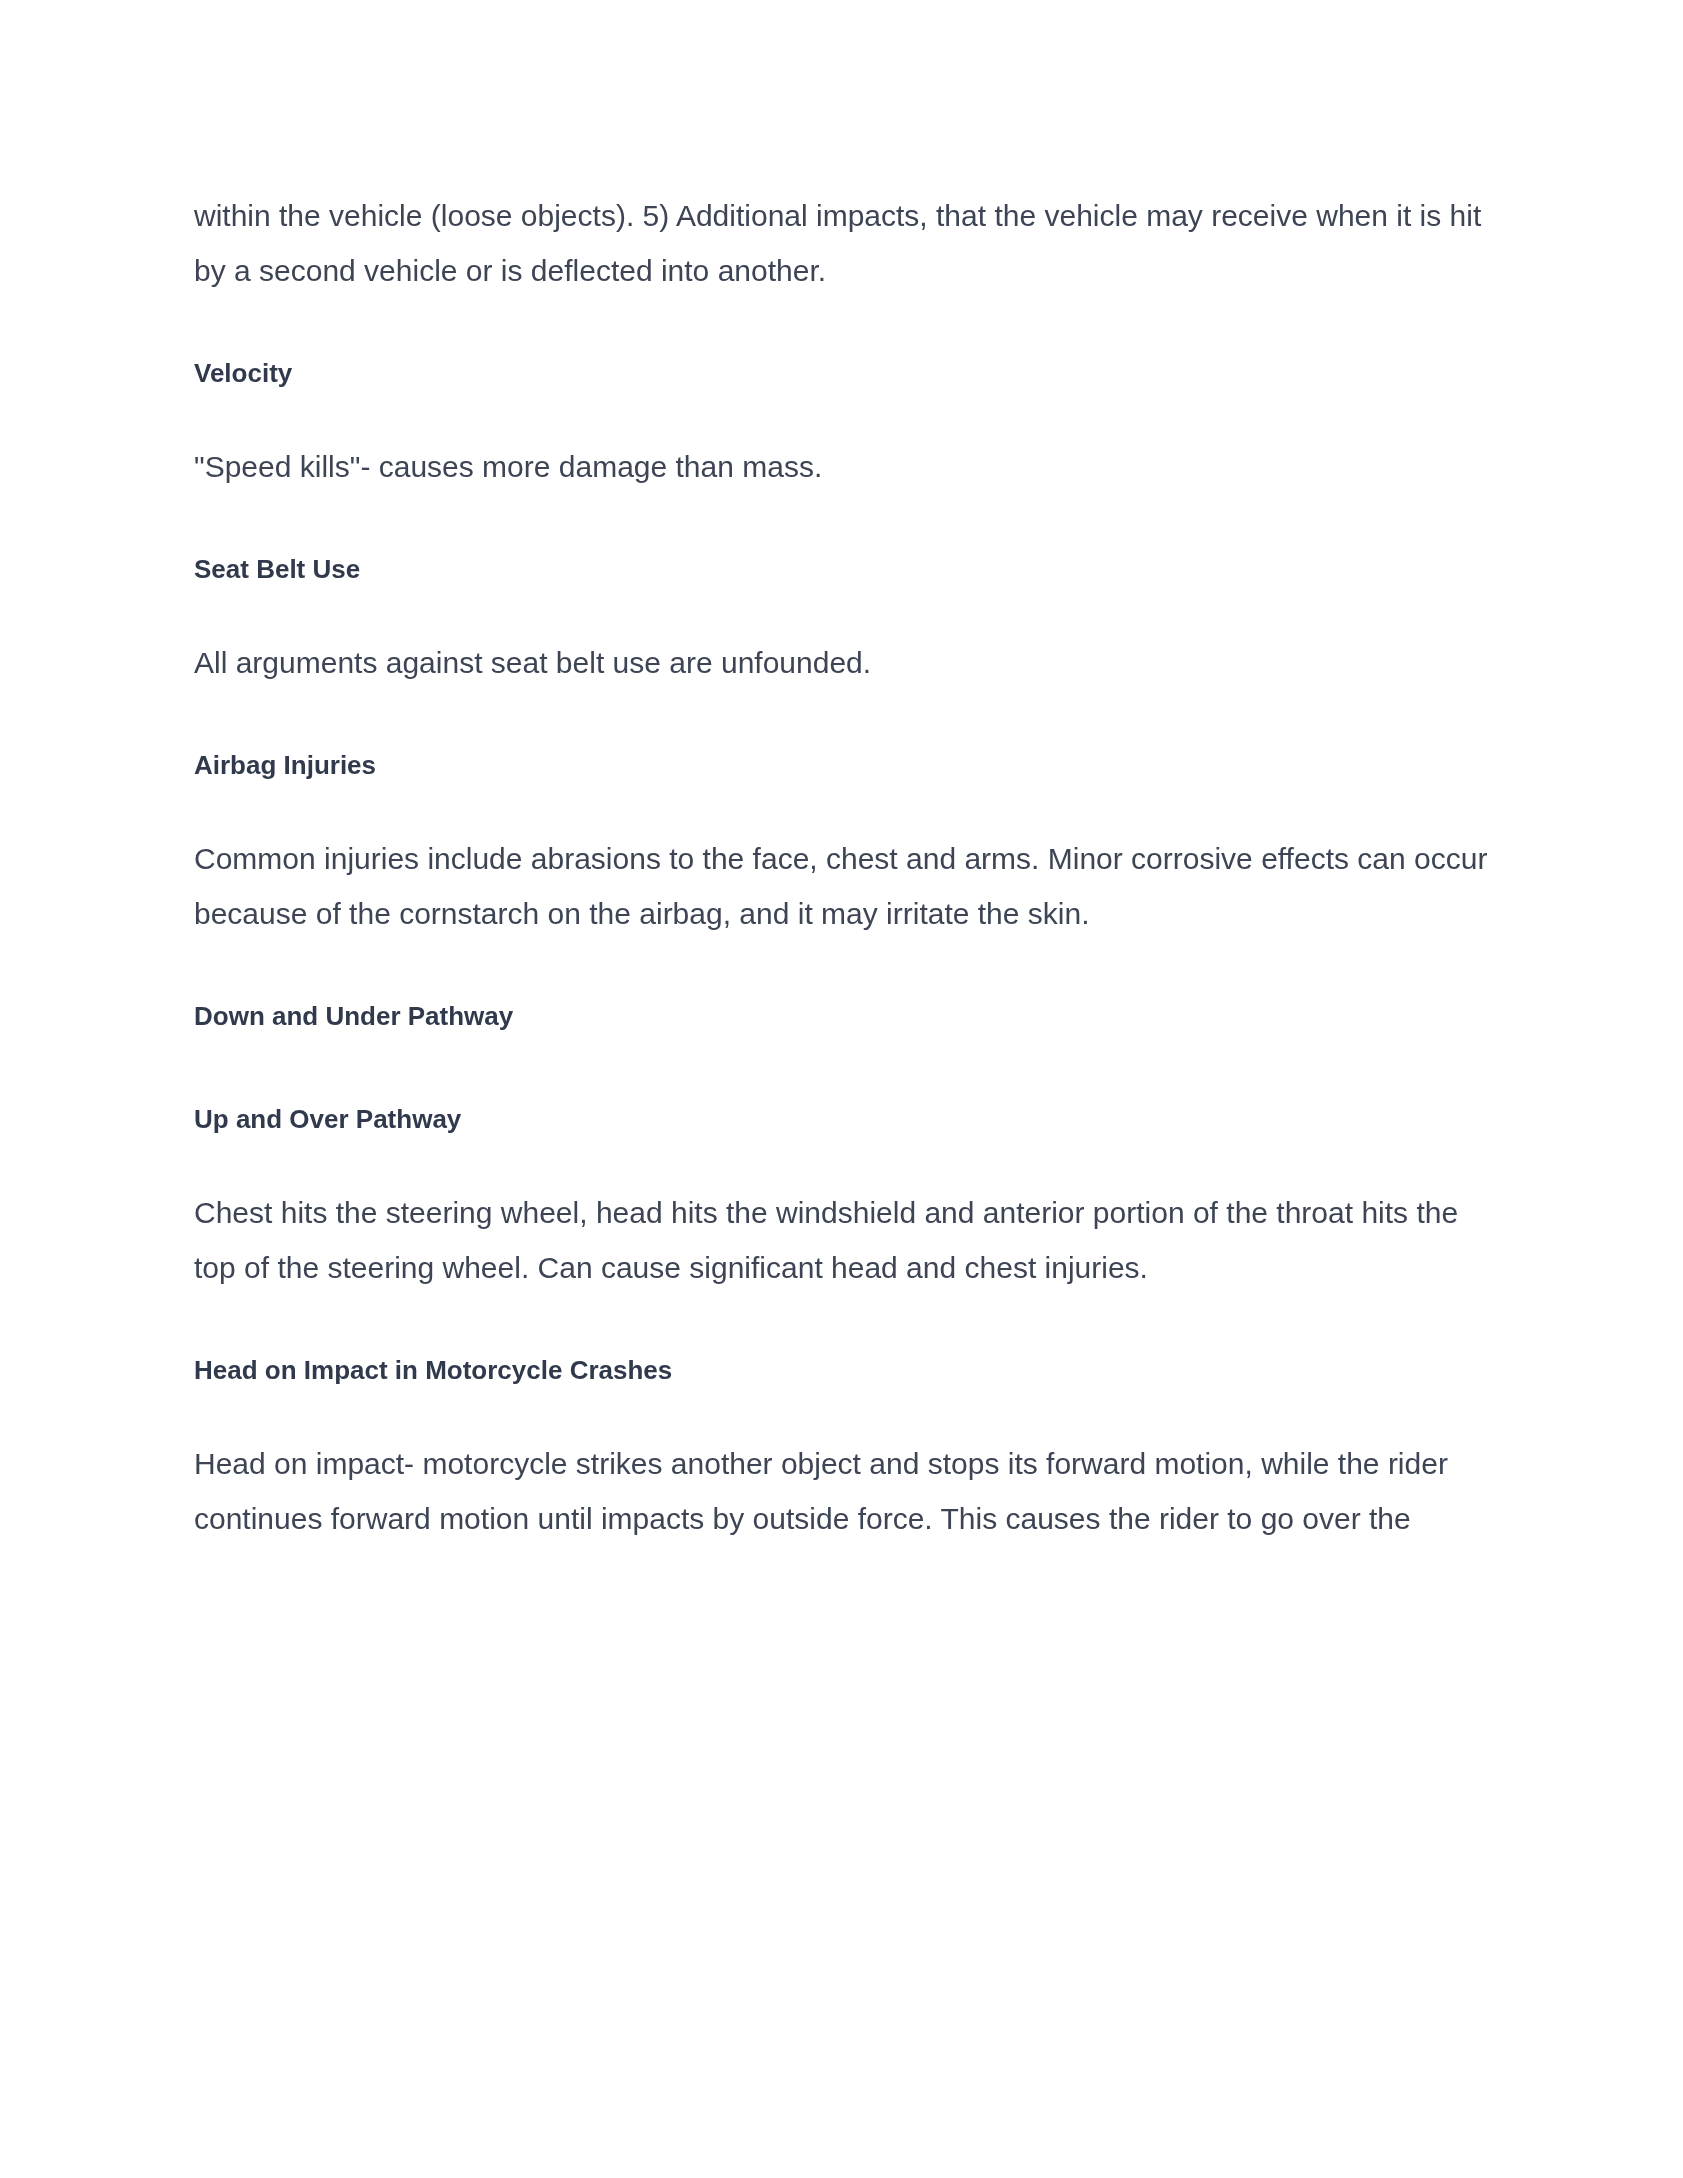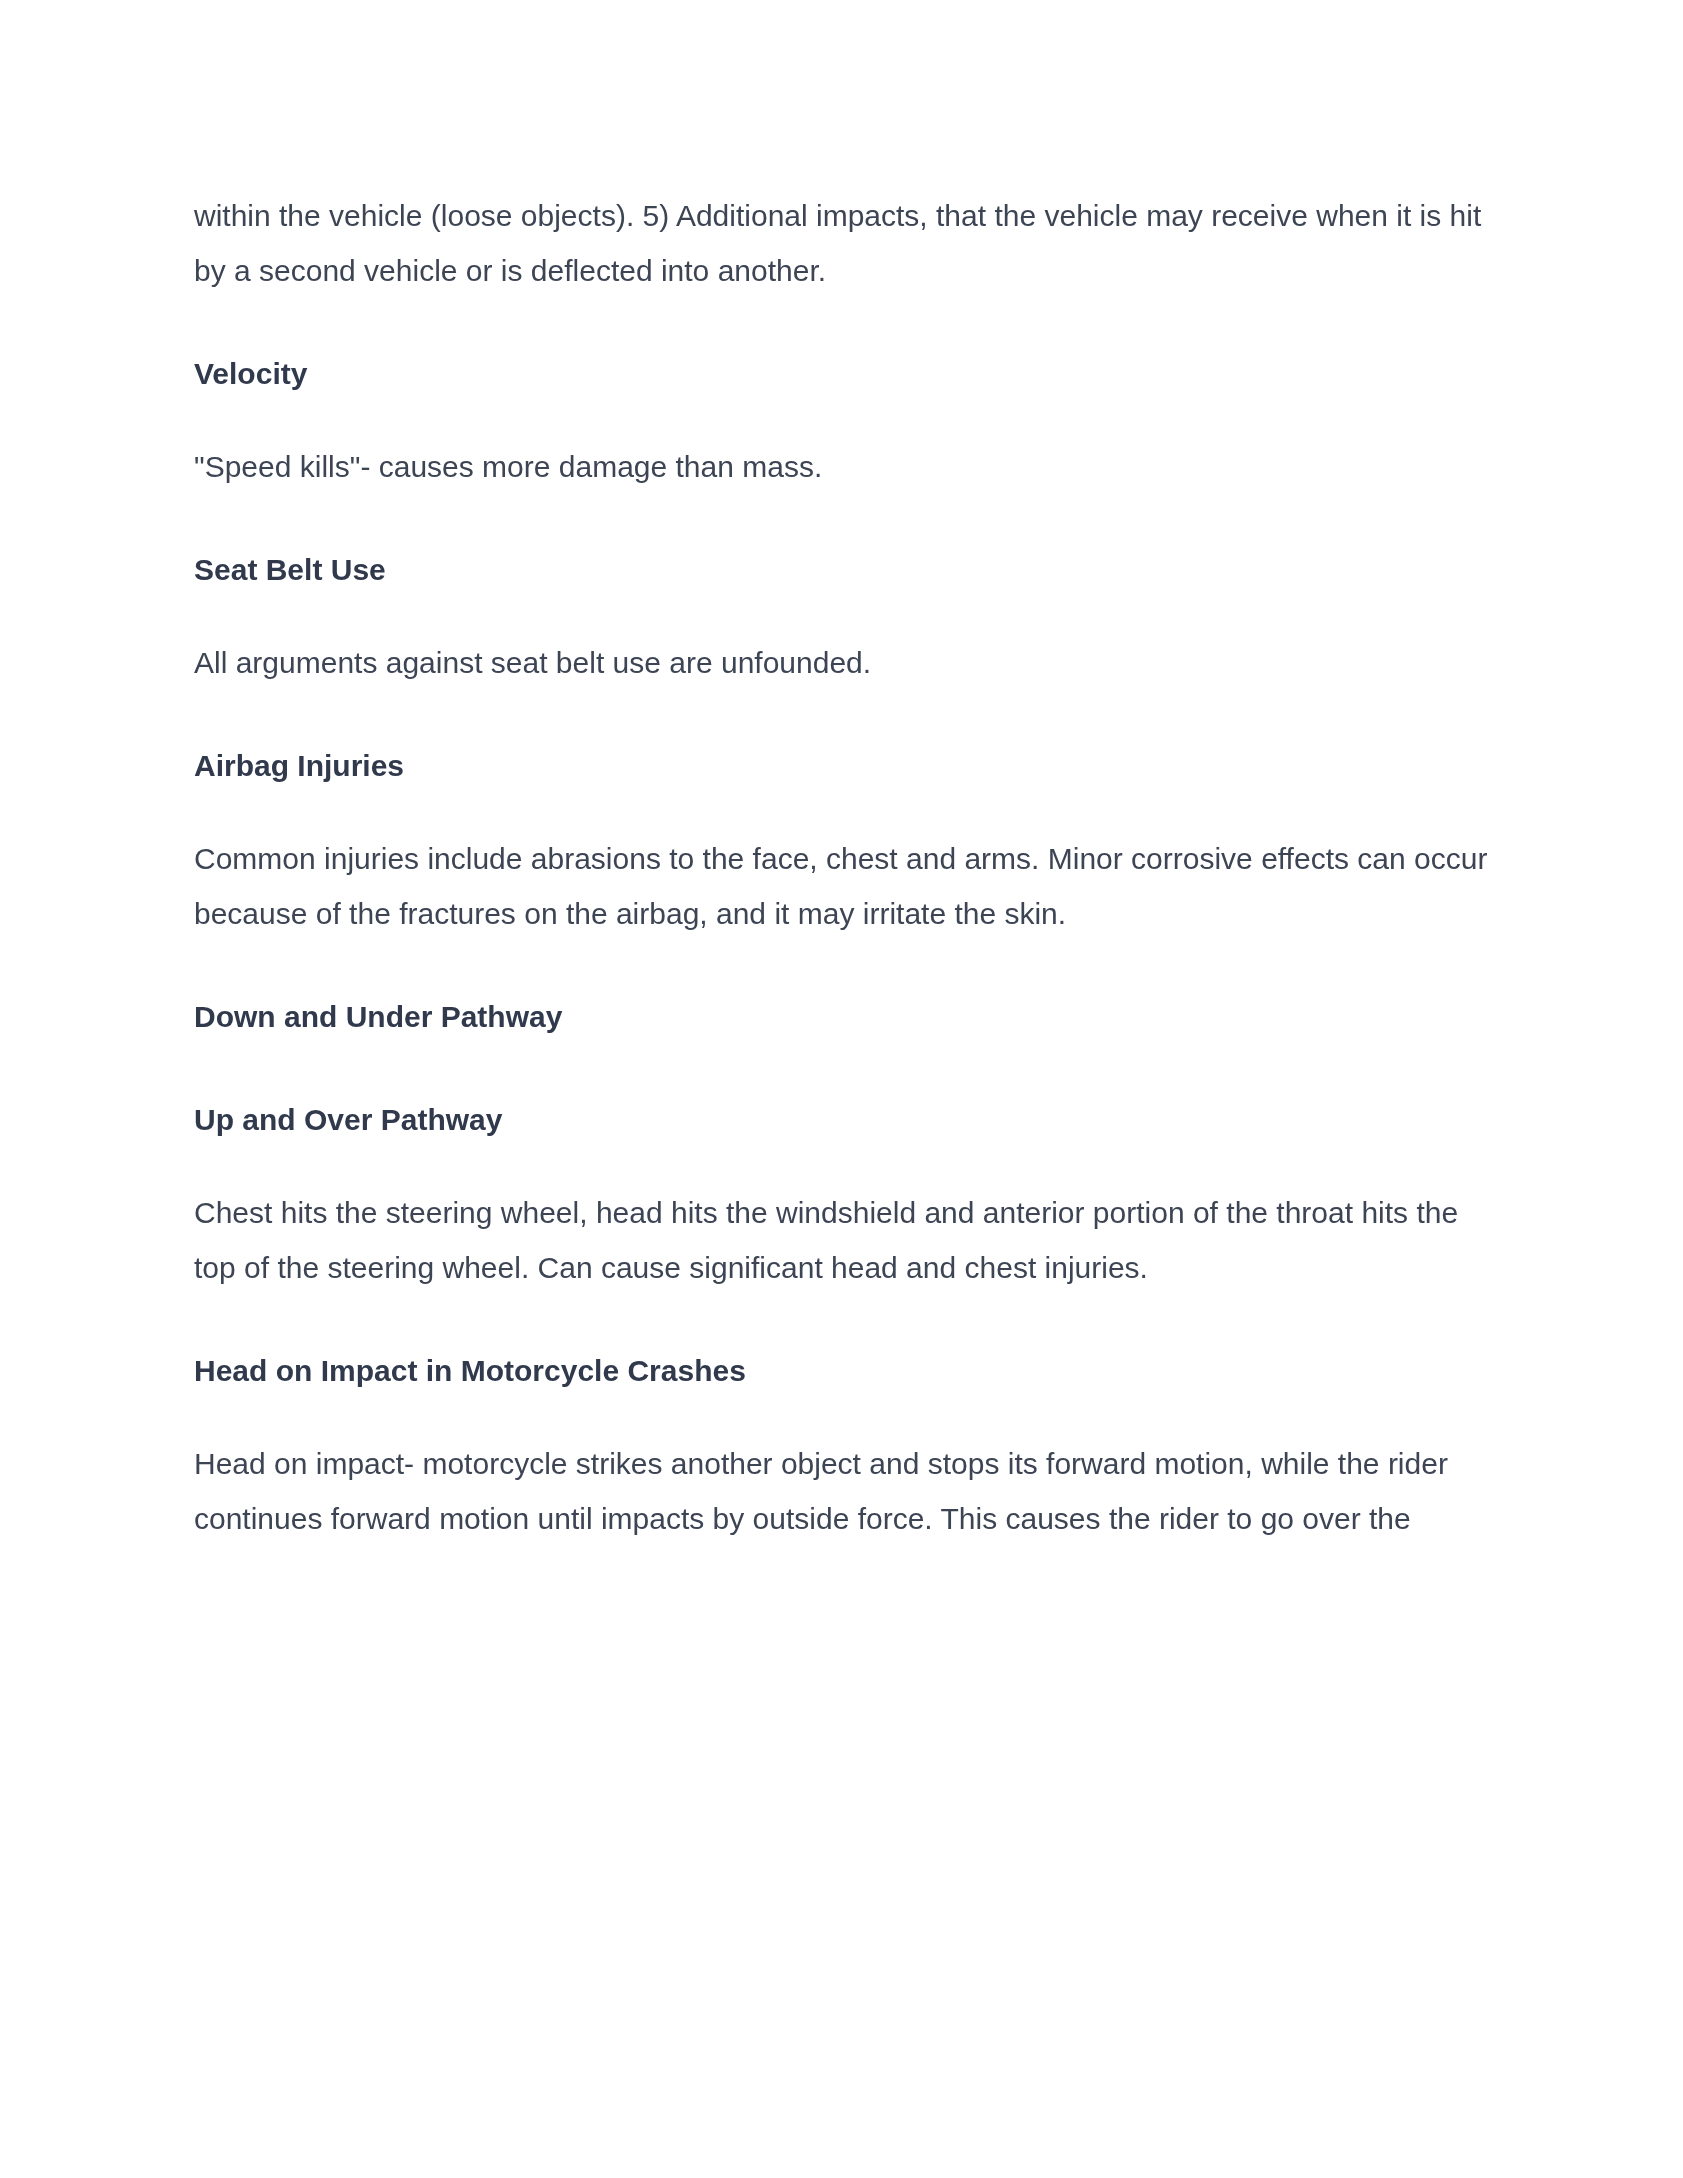--- a/index.html
+++ b/index.html
@@ -19,42 +19,42 @@
     line-height: 55px;
     color: #3d4555;
     overflow: hidden;
   }
   .para {
     margin: 0 0 38px 0;
     max-width: 1299px;
   }
   .heading {
     margin: 48px 0 38px 0;
-    font-size: 30px;
+    font-size: 26px;
     line-height: 55px;
     font-weight: 700;
     color: #313a4d;
     max-width: 1299px;
   }
 </style>
 </head>
 <body>
 
 <div class="page">
 
   <p class="para">within the vehicle (loose objects). 5) Additional impacts, that the vehicle may receive when it is hit by a second vehicle or is deflected into another.</p>
 
   <h2 class="heading">Velocity</h2>
   <p class="para">"Speed kills"- causes more damage than mass.</p>
 
   <h2 class="heading">Seat Belt Use</h2>
   <p class="para">All arguments against seat belt use are unfounded.</p>
 
   <h2 class="heading">Airbag Injuries</h2>
-  <p class="para">Common injuries include abrasions to the face, chest and arms. Minor corrosive effects can occur because of the fractures on the airbag, and it may irritate the skin.</p>
+  <p class="para">Common injuries include abrasions to the face, chest and arms. Minor corrosive effects can occur because of the cornstarch on the airbag, and it may irritate the skin.</p>
 
   <h2 class="heading">Down and Under Pathway</h2>
 
   <h2 class="heading">Up and Over Pathway</h2>
   <p class="para">Chest hits the steering wheel, head hits the windshield and anterior portion of the throat hits the top of the steering wheel. Can cause significant head and chest injuries.</p>
 
   <h2 class="heading">Head on Impact in Motorcycle Crashes</h2>
   <p class="para">Head on impact- motorcycle strikes another object and stops its forward motion, while the rider continues forward motion until impacts by outside force. This causes the rider to go over the handlebars, which causes femur fractures, and tib fractures.</p>
 
 

